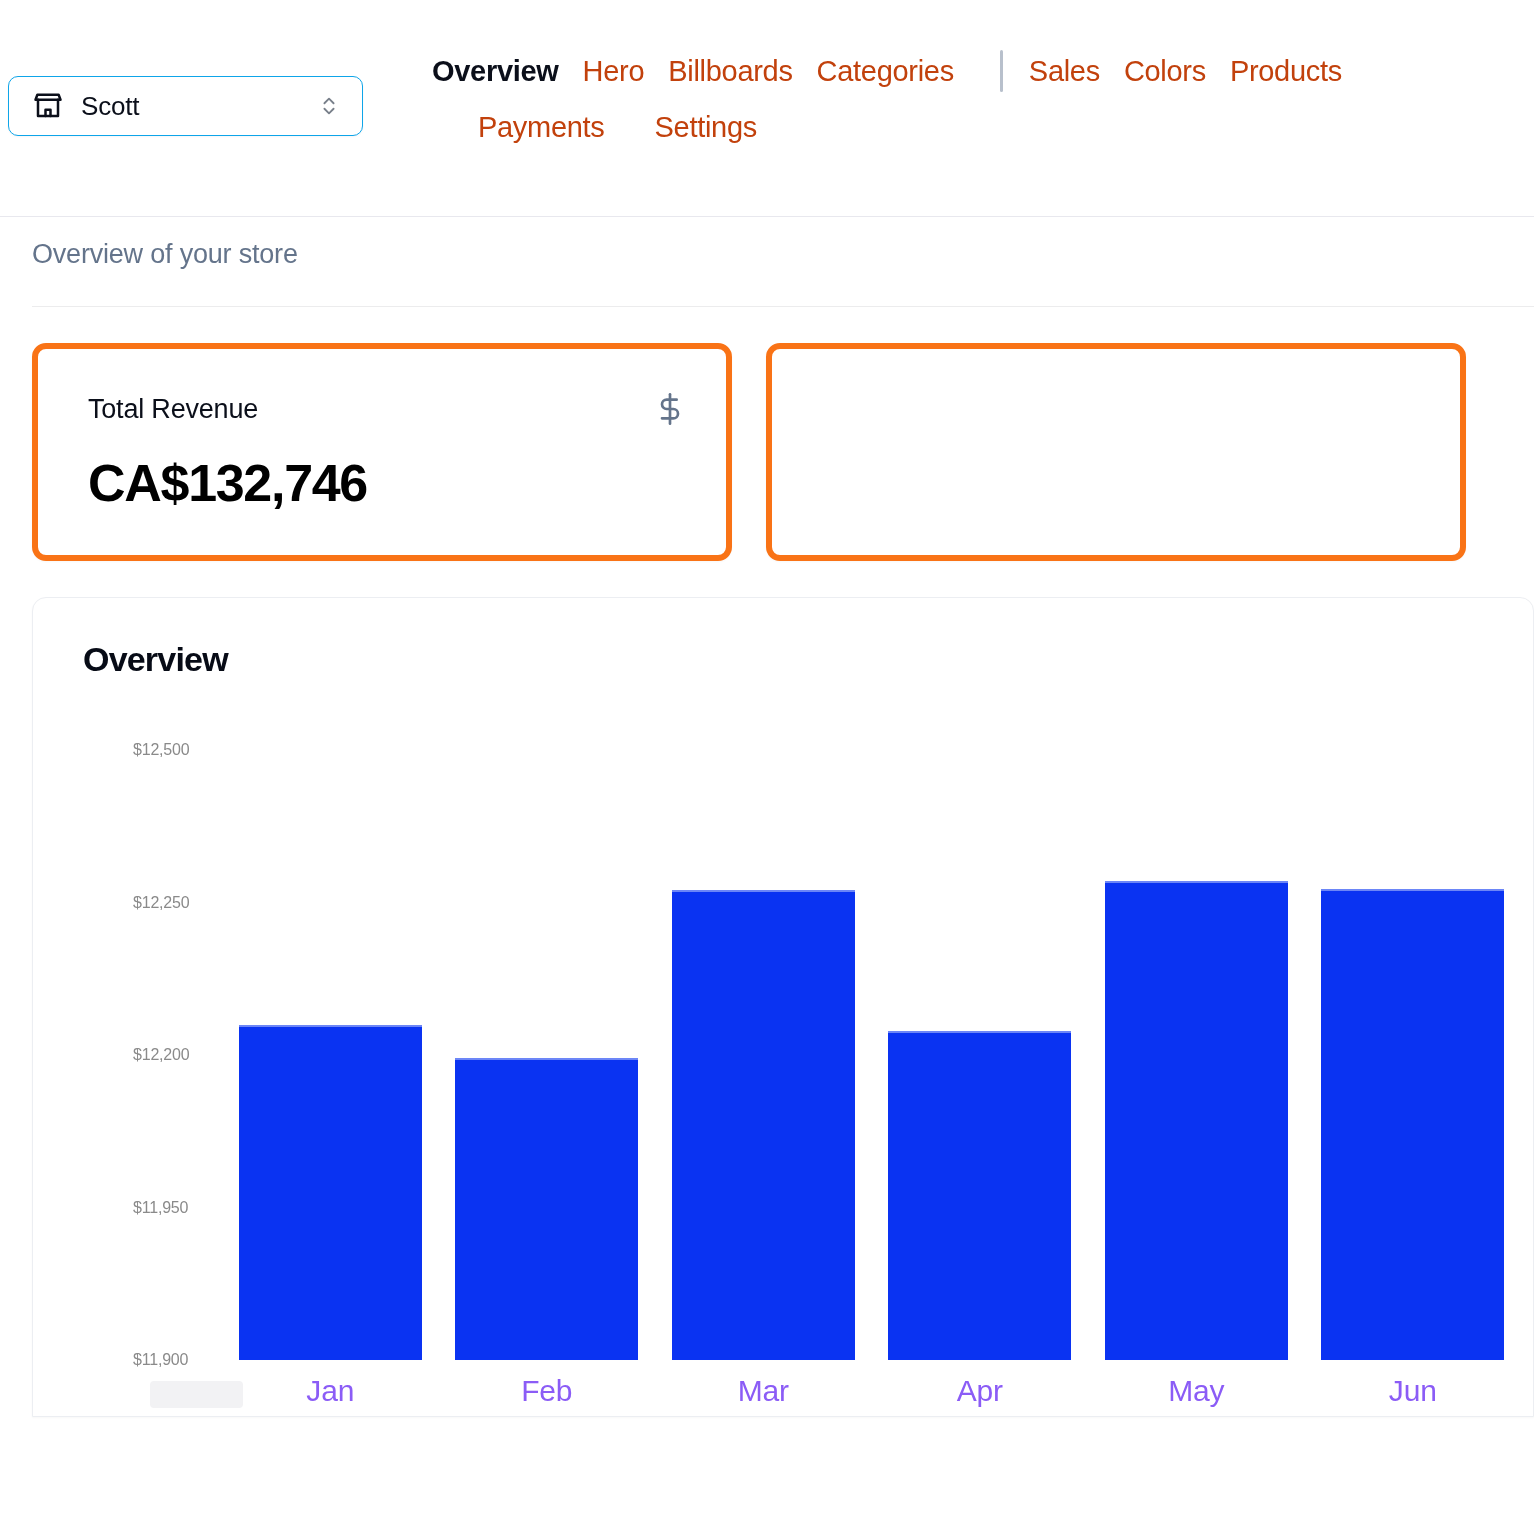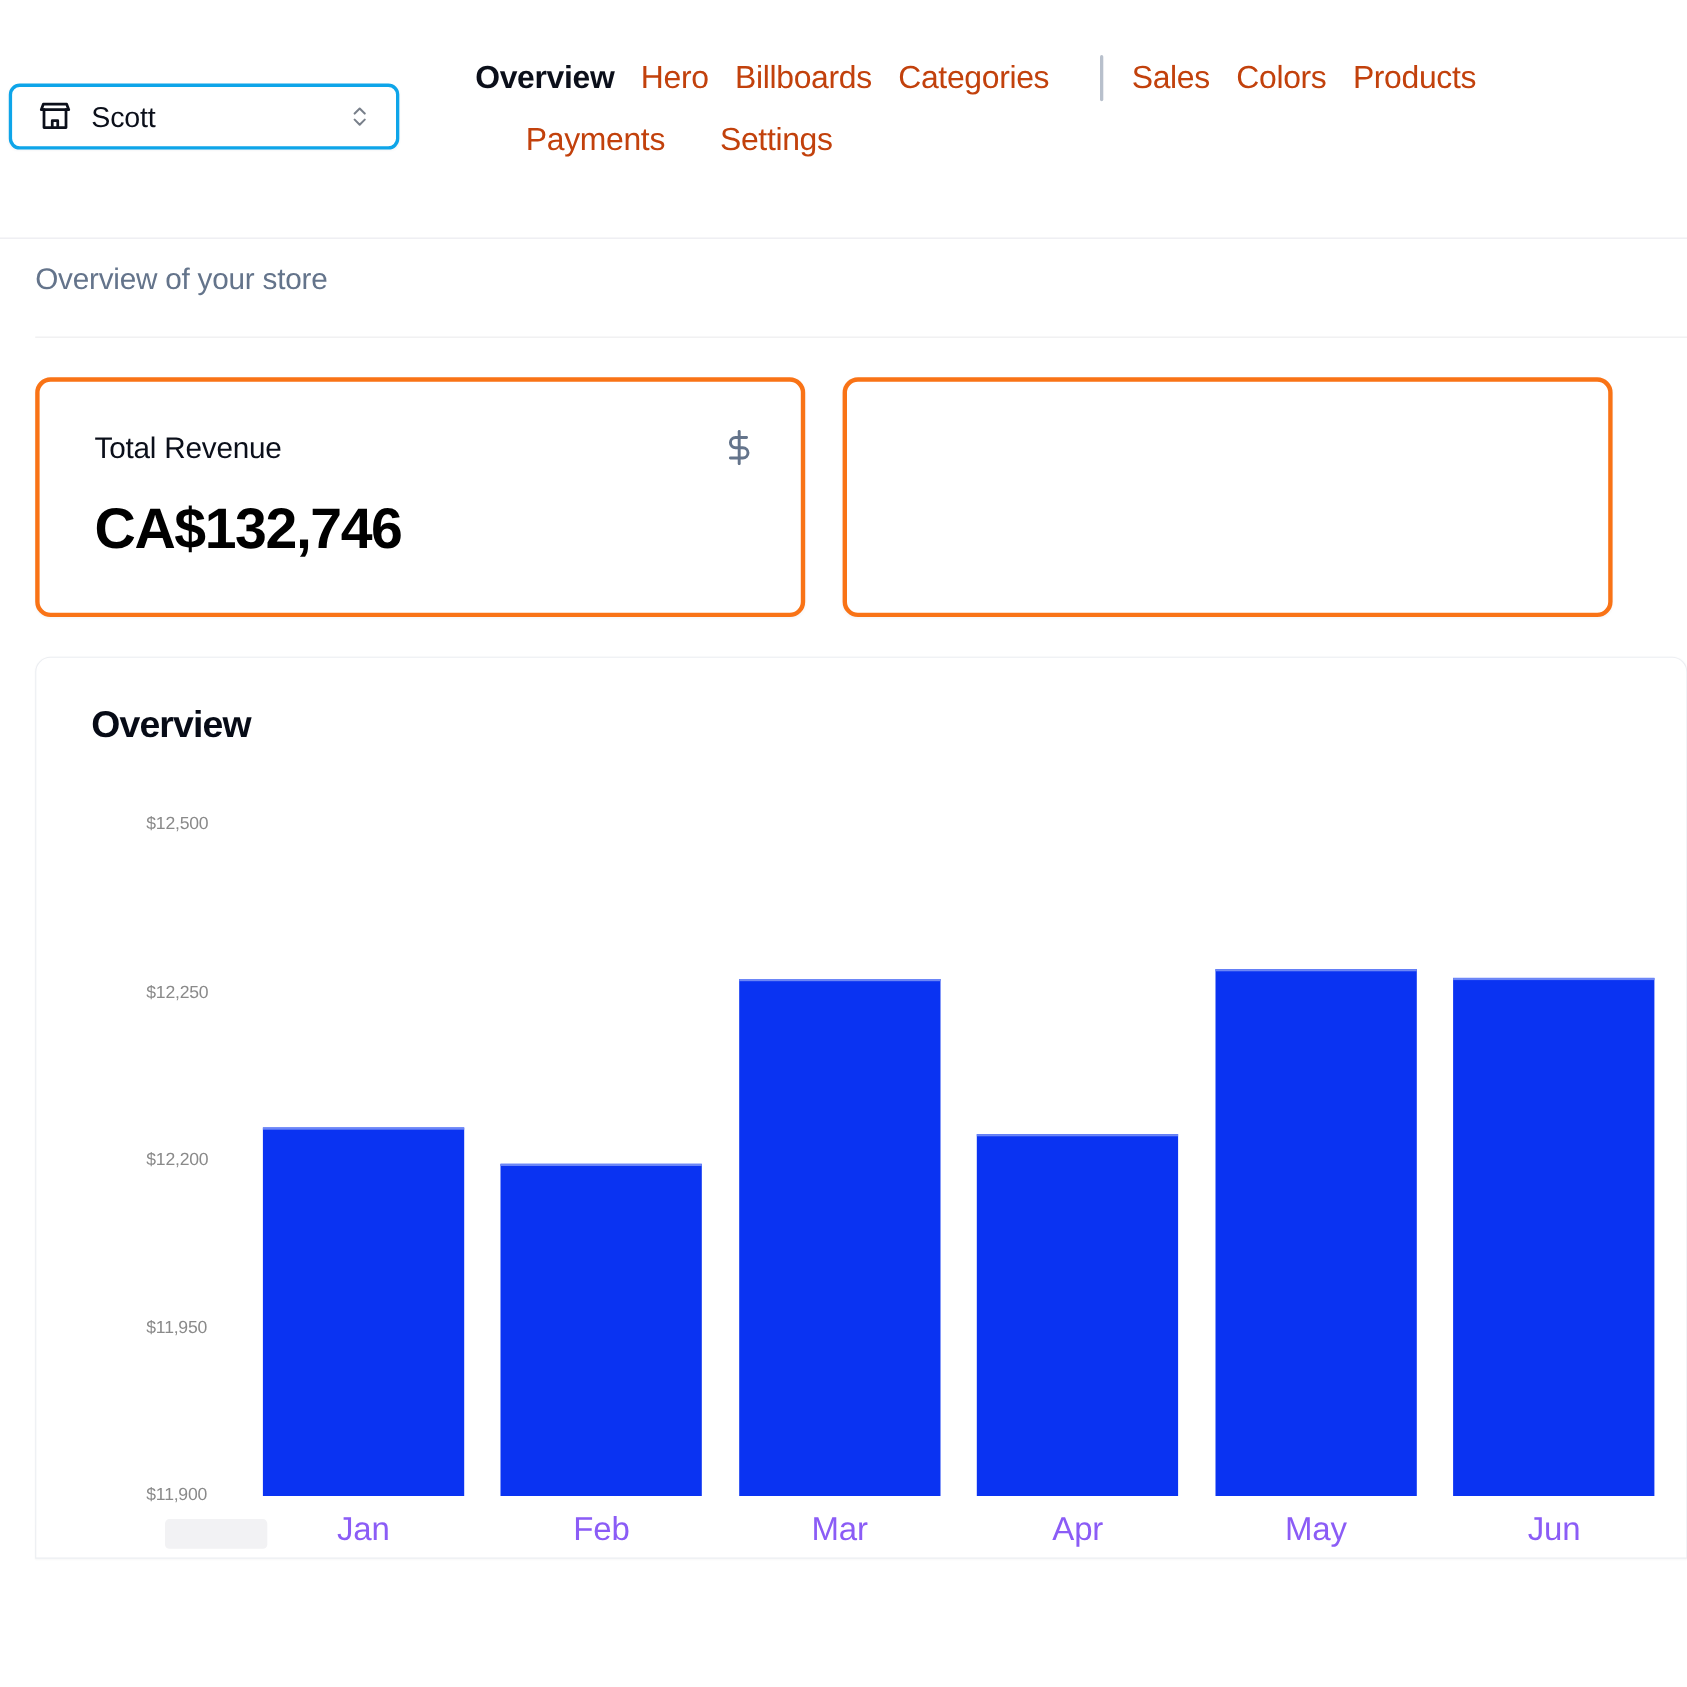--- a/index.html
+++ b/index.html
@@ -14,21 +14,21 @@
   .header {
     position:relative;
     height:217px;
     border-bottom:1px solid #e8e8ee;
     background:#ffffff;
   }
   .store-switcher {
     position:absolute;
     left:8px; top:76px;
     width:355px; height:60px;
-    border:3px solid #0ea5e9;
+    border:1px solid #0ea5e9;
     border-radius:10px;
     background:#ffffff;
     display:flex; align-items:center;
     padding:0 22px 0 24px;
     box-shadow:0 1px 2px rgba(16,24,40,0.04);
   }
   .store-icon { width:30px; height:30px; flex:0 0 auto; display:block; }
   .store-name {
     margin-left:18px;
     font-size:26px;
@@ -96,21 +96,21 @@
   
   .cards {
     margin-top:36px;
     display:flex;
     gap:34px;
   }
   .card {
     flex:0 0 auto;
     width:700px;
     height:218px;
-    border:4px solid #f97316;
+    border:6px solid #f97316;
     border-radius:14px;
     background:#ffffff;
     padding:44px 40px 0 50px;
     box-shadow:0 1px 2px rgba(16,24,40,0.03);
   }
   .card-head {
     display:flex;
     align-items:center;
     justify-content:space-between;
   }

